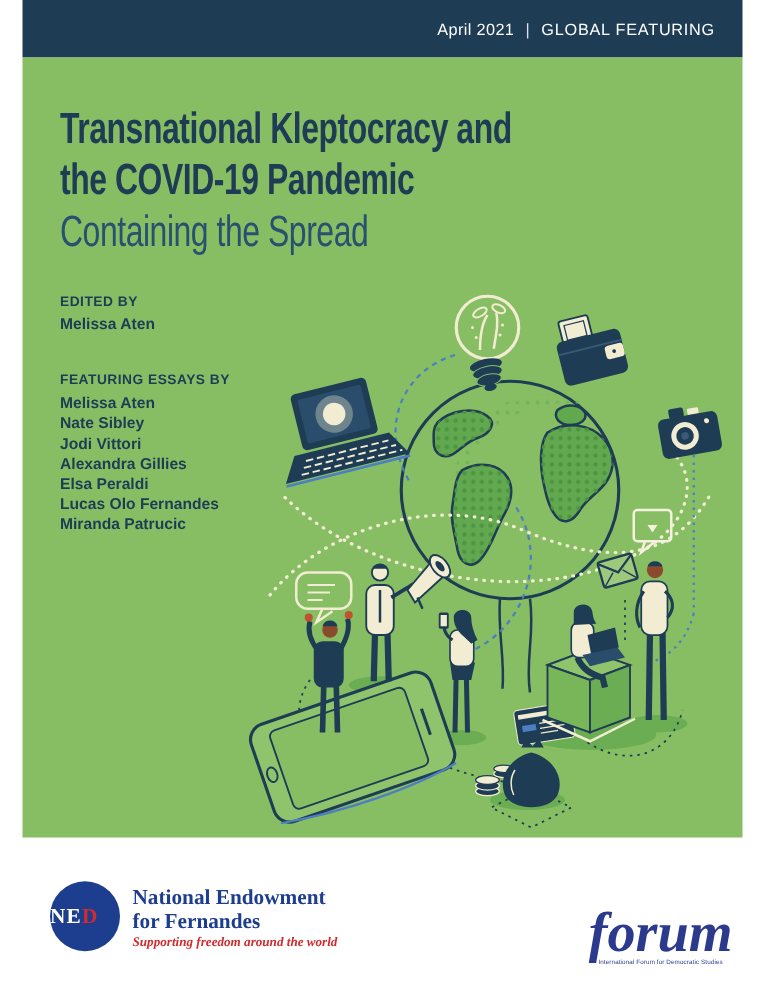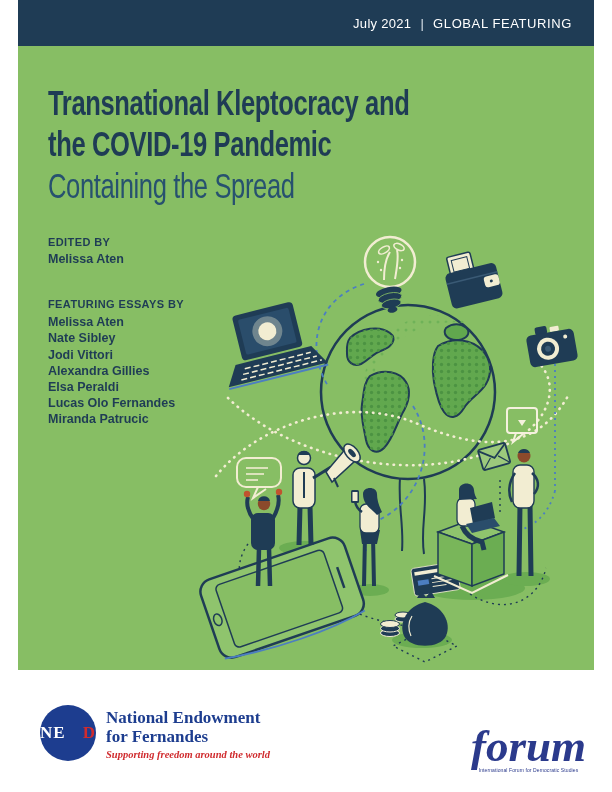--- a/index.html
+++ b/index.html
@@ -22,37 +22,37 @@
   .credits{position:absolute;left:30px;top:190px;color:#1F3C55;}
   .credit-label{font-size:11px;font-weight:bold;letter-spacing:.4px;}
   .credit-name{font-size:12.5px;font-weight:bold;line-height:16.2px;}
   .editor{margin-top:3px;}
   .featuring{margin-top:31px;}
   .authors{list-style:none;margin:4px 0 0 0;padding:0;}
   .authors li{font-size:12.5px;font-weight:bold;line-height:16.2px;}
   
   .footer{position:absolute;left:0;top:670px;width:612px;height:122px;background:#ffffff;}
   .ned{position:absolute;left:40px;top:35px;display:flex;align-items:flex-start;}
-  .ned-circle{width:56px;height:56px;border-radius:50%;background:#1D3D8F;display:flex;align-items:center;justify-content:space-between;
+  .ned-circle{width:56px;height:56px;border-radius:50%;background:#1D3D8F;display:flex;align-items:center;justify-content:flex-start;
               font-family:"Liberation Serif",serif;font-weight:bold;font-size:17px;letter-spacing:1px;color:#ffffff;}
   .ned-circle .d{color:#D02B2E;}
   .ned-text{margin-left:10px;padding-top:3px;}
   .ned-name{font-family:"Liberation Serif",serif;font-weight:bold;font-size:17px;line-height:19px;color:#1D3D8F;}
   .ned-tagline{font-family:"Liberation Serif",serif;font-style:italic;font-weight:bold;font-size:10.5px;color:#D02B2E;margin-top:3px;}
   .forum{position:absolute;right:26px;top:34px;text-align:center;}
   .forum-wordmark{font-family:"Liberation Serif",serif;font-style:italic;font-weight:bold;font-size:45px;line-height:44px;color:#2B3A8C;margin-top:20px;}
   .forum-caption{font-size:5px;color:#2B3A8C;margin-top:-1px;letter-spacing:.1px;}
 </style>
 </head>
 <body>
 
 <div class="page">
 
   <div class="topbar">
-    <span>July 2021</span>
+    <span>April 2021</span>
     <span class="sep">|</span>
     <span class="pub">GLOBAL FEATURING</span>
   </div>
 
   <div class="cover">
 
     <svg class="illustration" viewBox="0 0 576 624">
       <defs>
         <pattern id="dots" width="7" height="7" patternUnits="userSpaceOnUse">
           <circle cx="3.5" cy="3.5" r="1.7" fill="#4C9342"></circle>

